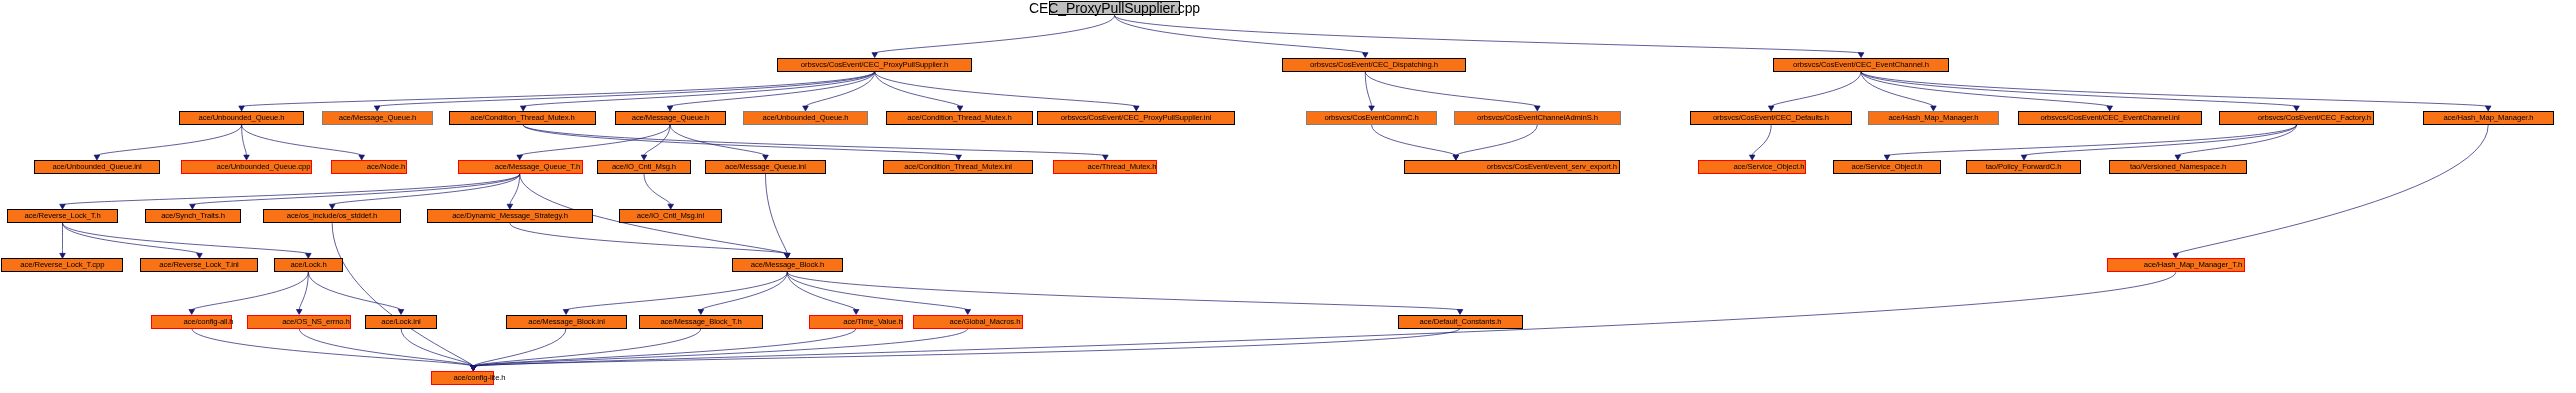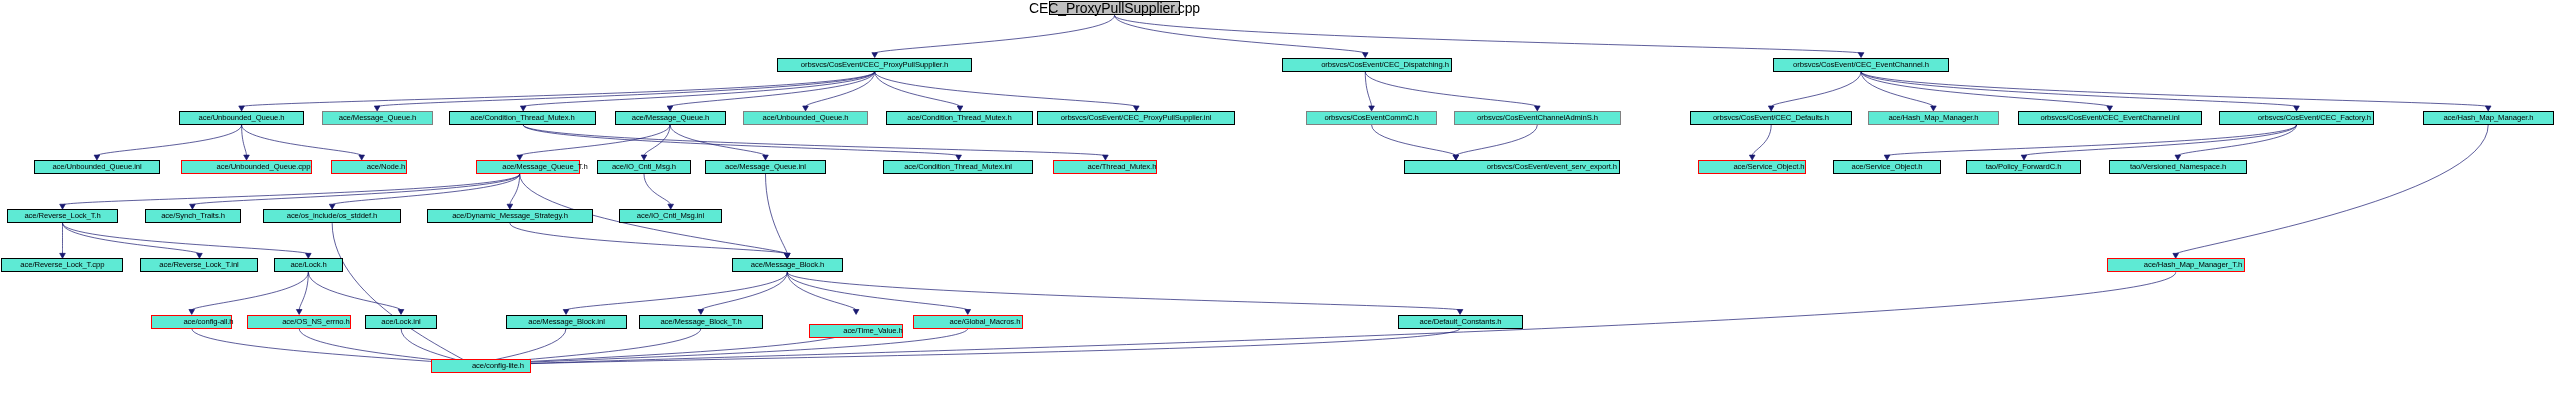--- a/index.html
+++ b/index.html
@@ -1,19 +1,19 @@
 <!DOCTYPE html>
 <html style="font-size:11.2px"><head>
 <meta charset="utf-8">
 <style>
   html,body{margin:0;padding:0;background:#ffffff;}
   #graph{position:relative;width:2576px;height:393px;background:#ffffff;
          font-family:"Liberation Sans","DejaVu Sans",sans-serif;overflow:hidden;}
   .node{position:absolute;box-sizing:border-box;display:flex;align-items:center;
-        justify-content:center;height:14px;border:0.7px solid #000000;background:#5eead4;
+        justify-content:center;height:14px;border:0.7px solid #000000;background:#f97316;
         font-size:7.7px;line-height:7.7px;color:#000000;white-space:nowrap;
         letter-spacing:-0.1px;padding:0 2.1px;}
   .node.root{background:#bfbfbf;border:0.7px solid #000000;font-size:14px;}
   .node.red{border:0.7px solid #ff0000;padding-left:36px;}
   .node.grey{border:0.7px solid #808080;}
   svg.edges{position:absolute;left:0;top:0;width:2576px;height:393px;pointer-events:none;}
   svg.edges path{fill:none;stroke:#191970;stroke-width:1;}
   svg.edges polygon{fill:#191970;stroke:#191970;stroke-width:1;}
 </style>
 </head>
@@ -143,21 +143,21 @@
       <polygon points="670,521 678,521 674,528"></polygon>
       <path d="M3098,388 C3098,465 674,514 674,522"></path>
       <polygon points="670,521 678,521 674,528"></polygon>
     </svg>
 <div class="node root" style="left: 1049px; top: 1.4px; width: 131px;">
       <span>CEC_ProxyPullSupplier.cpp</span>
     </div>
     <div class="node" style="left: 777px; top: 58px; width: 195px;">
       <span>orbsvcs/CosEvent/CEC_ProxyPullSupplier.h</span>
     </div>
-    <div class="node" style="left: 1282px; top: 58px; width: 170px; justify-content: flex-end;">
+    <div class="node" style="left: 1282px; top: 58px; width: 184px;">
       <span>orbsvcs/CosEvent/CEC_Dispatching.h</span>
     </div>
     <div class="node" style="left: 1773px; top: 58px; width: 176px;">
       <span>orbsvcs/CosEvent/CEC_EventChannel.h</span>
     </div>
     <div class="node" style="left: 179px; top: 111px; width: 125px;">
       <span>ace/Unbounded_Queue.h</span>
     </div>
     <div class="node grey" style="left: 322px; top: 111px; width: 111px;">
       <span>ace/Message_Queue.h</span>
@@ -200,21 +200,21 @@
     </div>
     <div class="node" style="left: 34px; top: 160px; width: 126px;">
       <span>ace/Unbounded_Queue.inl</span>
     </div>
     <div class="node red" style="left: 181px; top: 160px; width: 131px;">
       <span>ace/Unbounded_Queue.cpp</span>
     </div>
     <div class="node red" style="left: 331px; top: 160px; width: 76px;">
       <span>ace/Node.h</span>
     </div>
-    <div class="node red" style="left: 476px; top: 160px; width: 104px; align-items: center;">
+    <div class="node red" style="left: 458px; top: 160px; width: 125px; align-items: center;">
       <span>ace/Message_Queue_T.h</span>
     </div>
     <div class="node" style="left: 597px; top: 160px; width: 94px;">
       <span>ace/IO_Cntl_Msg.h</span>
     </div>
     <div class="node" style="left: 705px; top: 160px; width: 121px;">
       <span>ace/Message_Queue.inl</span>
     </div>
     <div class="node" style="left: 883px; top: 160px; width: 150px;">
       <span>ace/Condition_Thread_Mutex.inl</span>
@@ -275,26 +275,26 @@
     </div>
     <div class="node" style="left: 365px; top: 315px; width: 72px;">
       <span>ace/Lock.inl</span>
     </div>
     <div class="node" style="left: 506px; top: 315px; width: 121px;">
       <span>ace/Message_Block.inl</span>
     </div>
     <div class="node" style="left: 639px; top: 315px; width: 124px;">
       <span>ace/Message_Block_T.h</span>
     </div>
-    <div class="node red" style="left: 809px; top: 324px; width: 94px; text-align: right;">
+    <div class="node red" style="left: 809px; top: 315px; width: 94px; text-align: right;">
       <span>ace/Time_Value.h</span>
     </div>
     <div class="node red" style="left: 913px; top: 315px; width: 110px;">
       <span>ace/Global_Macros.h</span>
     </div>
     <div class="node" style="left: 1398px; top: 315px; width: 125px;">
       <span>ace/Default_Constants.h</span>
     </div>
-    <div class="node red" style="left: 431px; top: 359px; width: 100px;">
+    <div class="node red" style="left: 431px; top: 371px; width: 63px;">
       <span>ace/config-lite.h</span>
     </div>
   </div>
 
 
 </body></html>

